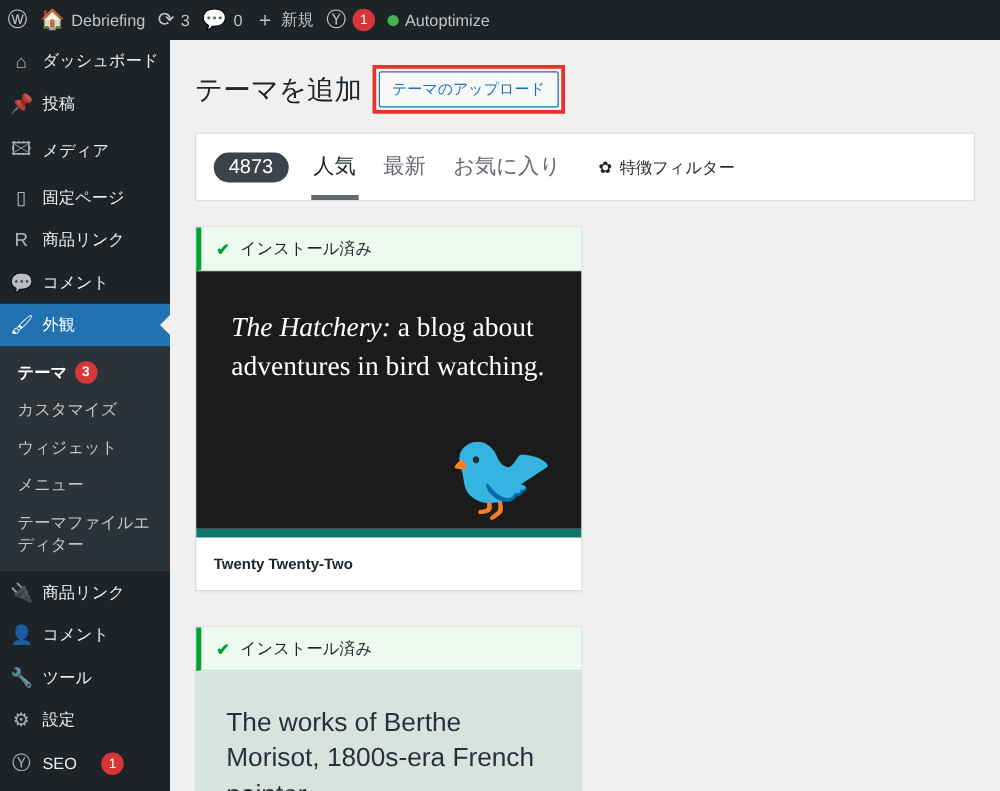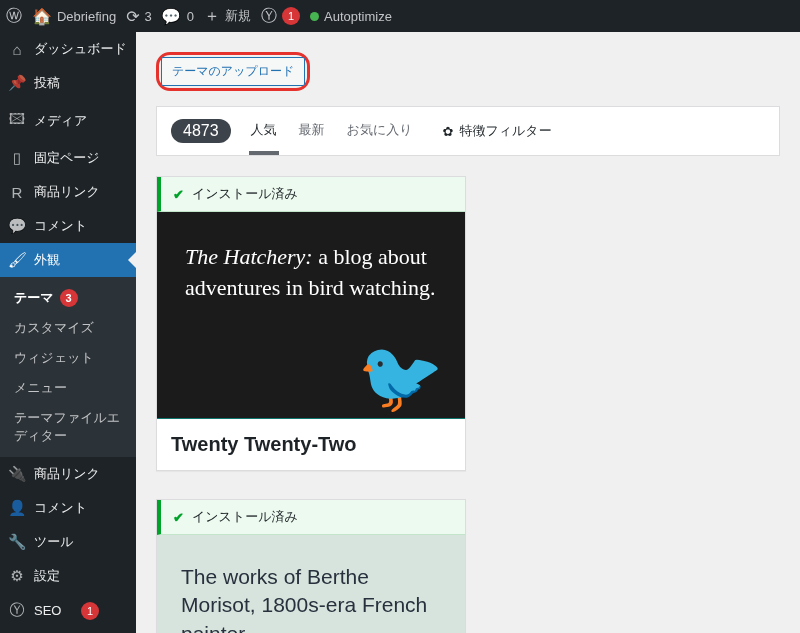--- a/index.html
+++ b/index.html
@@ -25,41 +25,41 @@
 .submenu { background: #2c3338; padding: 6px 0; }
 .subitem { padding: 6px 12px 6px 14px; cursor: pointer; color: #c3c4c7; font-size: 13px; display:flex; align-items:center; gap:6px; }
 .subitem.active { color: #fff; font-weight: 600; }
 .count-badge { background: #d63638; color: #fff; border-radius: 9px; min-width: 18px; height: 18px; display: inline-flex; align-items:center; justify-content:center; font-size:11px; padding:0 5px; }
 
 
 .main { flex: 1; padding: 10px 20px 0 20px; overflow: hidden; }
 .page-title-row { display: flex; align-items: center; gap: 8px; margin: 10px 0 15px; }
 .page-title { font-size: 22px; font-weight: 400; color: #1d2327; }
 .upload-btn { border: 1px solid #2271b1; color: #2271b1; background: #f6f7f7; font-size: 12px; padding: 5px 10px; cursor: pointer; border-radius: 2px; }
-.highlight-box { border: 3px solid #e5322d; border-radius: 14px; padding: 2px; display: inline-flex; }
+.highlight-box { border: 3px solid #e5322d; border-radius: 0; padding: 2px; display: inline-flex; }
 
 .filter-bar { background: #fff; border: 1px solid #dcdcde; padding: 0; display: flex; align-items: center; gap: 18px; margin-bottom: 20px; }
 .filter-bar .count-pill { background: #3c434a; color: #fff; border-radius: 14px; padding: 3px 12px; font-size: 16px; margin: 10px 0 10px 14px; }
-.filter-bar .tab { padding: 14px 2px 12px; cursor: pointer; color: #646970; border-bottom: 4px solid transparent; font-size: 13px; }
+.filter-bar .tab { padding: 14px 2px 12px; cursor: pointer; color: #646970; border-bottom: 4px solid transparent; font-size: 17px; }
 .filter-bar .tab.active { border-bottom-color: #646970; color: #1d2327; }
 .filter-bar .feature { margin-left: 10px; display:flex; align-items:center; gap:6px; cursor:pointer; }
 
 
 .themes { display: flex; flex-wrap: wrap; gap: 28px; }
 .theme-card { width: 310px; border: 1px solid #dcdcde; background: #fff; box-shadow: 0 1px 1px rgba(0,0,0,.04); }
 .installed-banner { background: #edfaef; border-bottom: 1px solid #c3e6cb; padding: 8px 12px; display: flex; align-items: center; gap: 8px; color: #1d2327; font-size: 13px; border-left: 4px solid #00a32a; }
 .installed-banner .check { color: #00a32a; font-weight: bold; }
 .preview { height: 206px; overflow: hidden; display:flex; align-items:center; justify-content:center; }
 .preview1 { background: #1b1b1b; color: #fff; font-family: Georgia, serif; padding: 30px 28px 0; position:relative; text-align:left; flex-direction:column; align-items:flex-start; justify-content:flex-start;}
 .preview1 .head { font-size: 22px; line-height: 1.4; }
 .preview1 .head i { font-style: italic; }
 .preview1 .bird { position: absolute; right: 20px; bottom: 0; font-size: 70px; }
 .preview2 { background: #d6e4dd; color: #28303d; padding: 28px 24px 0; flex-direction:column; align-items:flex-start; justify-content:flex-start;}
 .preview2 .head { font-size: 21px; line-height: 1.35; }
-.theme-name { padding: 14px 14px; font-weight: 600; font-size: 20px; border-top: 1px solid #0f766e; }
+.theme-name { padding: 14px 14px; font-weight: 600; font-size: 12px; border-top: 7px solid #0f766e; }
 </style>
 </head>
 <body>
 
 <div class="adminbar">
   <span class="item">
       <span class="wp-logo">ⓦ</span>
     </span>
   <span class="item">
       <span class="icon">🏠</span>
@@ -144,20 +144,21 @@
         <span class="micon">⚙</span>
         <span>設定</span>
       </div>
     <div class="menuitem"><span class="micon">Ⓨ</span><span>SEO</span>&nbsp;<span class="count-badge">1</span></div>
     <div class="menuitem"></div>
 
   </div>
 
   <div class="main">
     <div class="page-title-row">
+      <h1 class="page-title">テーマを追加</h1>
       <span class="highlight-box">
         <button class="upload-btn">テーマのアップロード</button>
       </span>
     </div>
 
     <div class="filter-bar">
       <span class="count-pill">4873</span>
       <span class="tab active">人気</span>
       <span class="tab">最新</span>
       <span class="tab">お気に入り</span>

